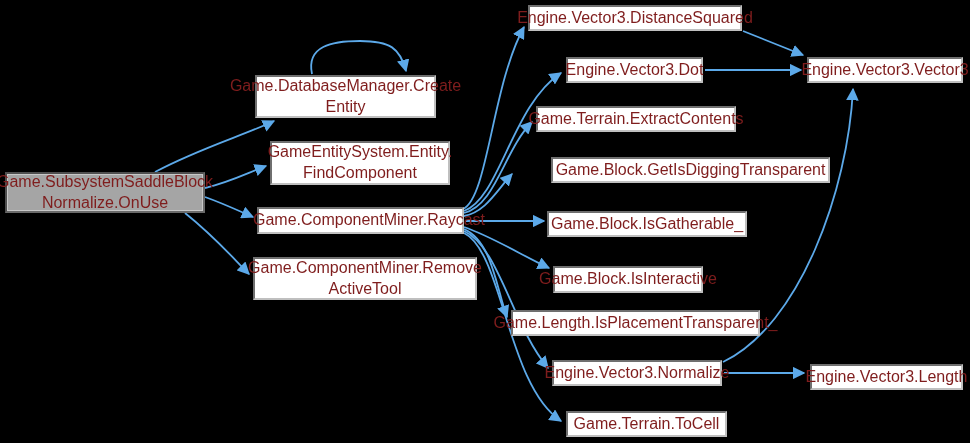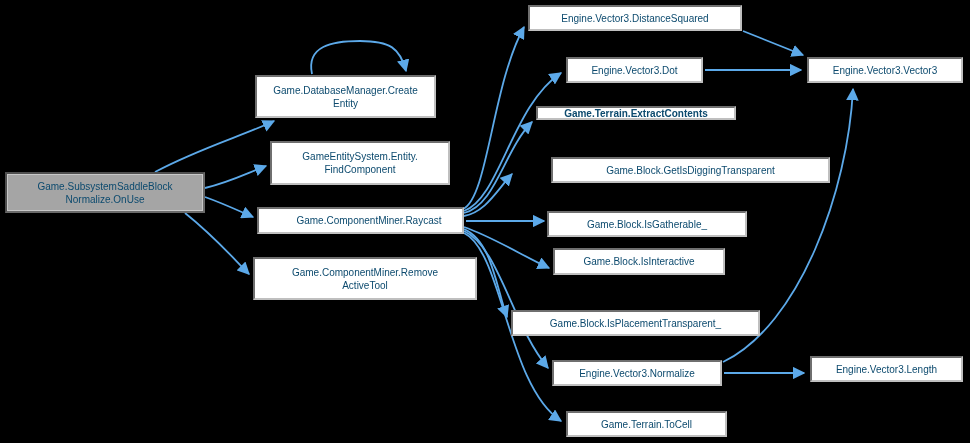--- a/index.html
+++ b/index.html
@@ -6,21 +6,21 @@
   .canvas{
     position:relative;width:970px;height:443px;background:#000;
     font-family:"Liberation Sans",sans-serif;overflow:hidden;
   }
   .edges{position:absolute;left:0;top:0;z-index:1;}
   .node{
     position:absolute;box-sizing:border-box;z-index:2;
     display:flex;align-items:center;justify-content:center;
     text-align:center;background:#ffffff;
     border:2px solid;border-color:#6f6f6f #bfbfbf #bfbfbf #6f6f6f;
-    color:#0c4a6e;font-size:10px;line-height:1.3;white-space:pre-line;
+    color:#7f1d1d;font-size:16px;line-height:1.3;white-space:pre-line;
     padding:1px 3px;cursor:pointer;
   }
   .node.current{
     background:#a5a5a5;
     border-color:#4f4f4f #6a6a6a #6a6a6a #4f4f4f;
     box-shadow:inset 0 0 0 1px #c8c8c8;
     cursor:default;
   }
 </style>
 </head>
@@ -67,31 +67,31 @@
 
   <div class="node" style="left:257px;top:207px;width:207px;height:27px;padding-left:20px;">Game.ComponentMiner.Raycast</div>
 
   <div class="node" style="left:253px;top:257px;width:224px;height:43px;">Game.ComponentMiner.Remove
 ActiveTool</div>
 
   <div class="node" style="left:528px;top:5px;width:214px;height:26px;">Engine.Vector3.DistanceSquared</div>
 
   <div class="node" style="left:566px;top:57px;width:137px;height:26px;">Engine.Vector3.Dot</div>
 
-  <div class="node" style="left:536px;top:106px;width:200px;height:14px;font-weight:bold;">Game.Terrain.ExtractContents</div>
+  <div class="node" style="left:536px;top:106px;width:200px;height:26px;">Game.Terrain.ExtractContents</div>
 
   <div class="node" style="left:515px;top:157px;width:279px;height:26px;margin-left:36px;">Game.Block.GetIsDiggingTransparent</div>
 
   <div class="node" style="left:547px;top:211px;width:200px;height:26px;">Game.Block.IsGatherable_</div>
 
-  <div class="node" style="left:553px;top:248px;width:172px;height:27px;">Game.Block.IsInteractive</div>
+  <div class="node" style="left:553px;top:266px;width:150px;height:27px;">Game.Block.IsInteractive</div>
 
-  <div class="node" style="left:511px;top:310px;width:249px;height:26px;">Game.Block.IsPlacementTransparent_</div>
+  <div class="node" style="left:511px;top:310px;width:249px;height:26px;">Game.Length.IsPlacementTransparent_</div>
 
   <div class="node" style="left:552px;top:360px;width:170px;height:26px;">Engine.Vector3.Normalize</div>
 
   <div class="node" style="left:566px;top:411px;width:161px;height:26px;">Game.Terrain.ToCell</div>
 
   <div class="node" style="left:807px;top:57px;width:156px;height:26px;">Engine.Vector3.Vector3</div>
 
-  <div class="node" style="left:810px;top:356px;width:153px;height:26px;">Engine.Vector3.Length</div>
+  <div class="node" style="left:810px;top:364px;width:153px;height:26px;">Engine.Vector3.Length</div>
 
 </div>
 
 </body></html>

